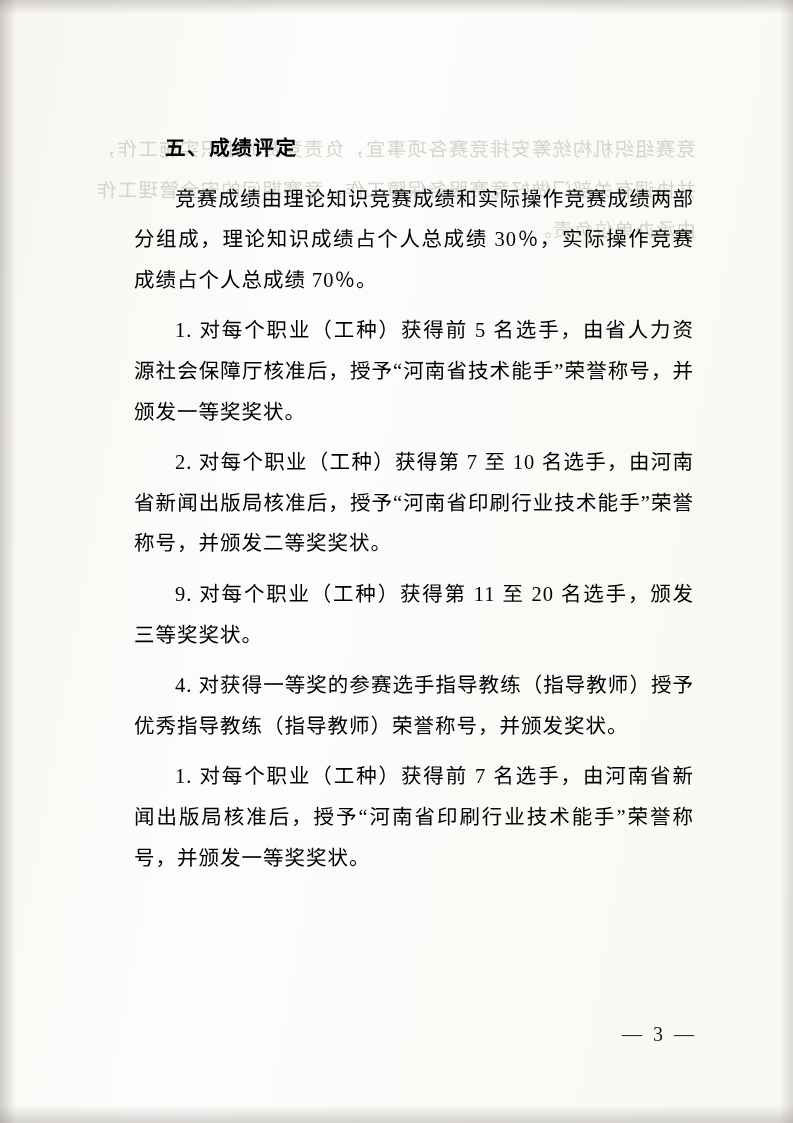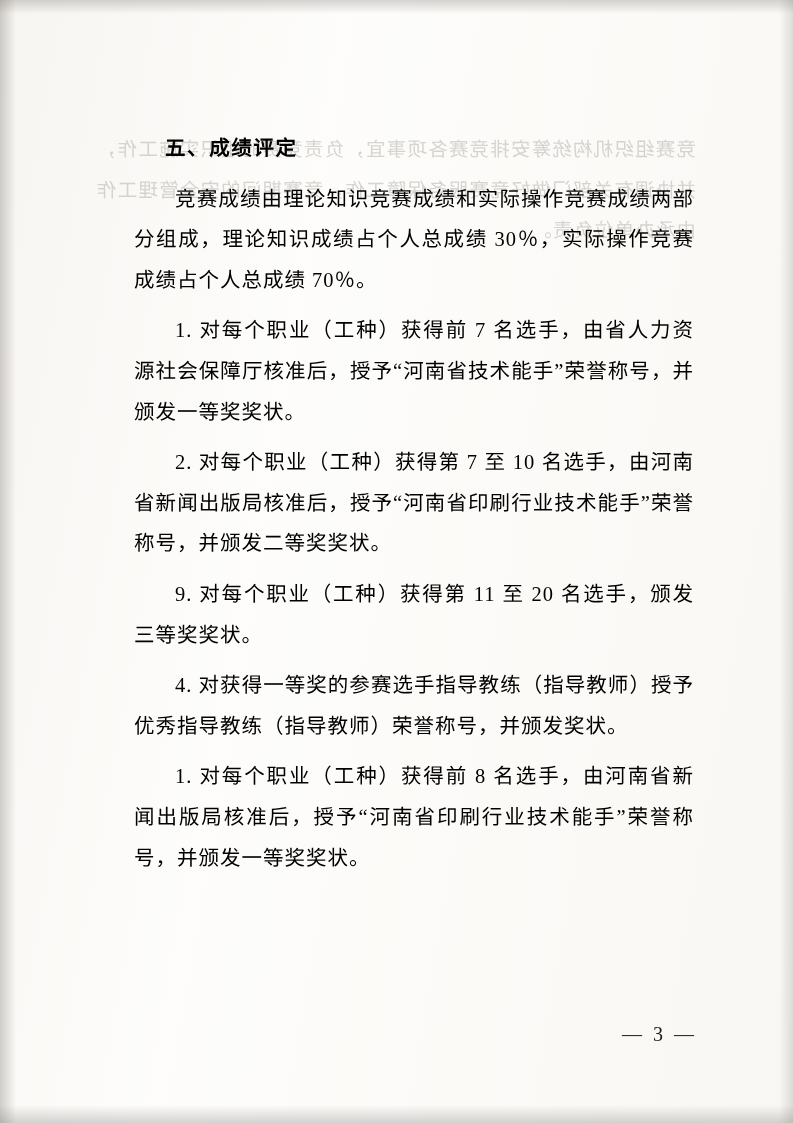--- a/index.html
+++ b/index.html
@@ -104,25 +104,25 @@
 
 <div class="page">
 
   <div class="paper-tint"></div>
 
   <div class="bleed-through blur-a">竞赛组织机构统筹安排竞赛各项事宜，负责竞赛的组织实施工作，并协调有关部门做好竞赛服务保障工作，竞赛期间的安全管理工作由承办单位负责。</div>
 
   <div class="content">
     <p class="heading">五、成绩评定</p>
     <p class="para">竞赛成绩由理论知识竞赛成绩和实际操作竞赛成绩两部分组成，理论知识成绩占个人总成绩 30％，实际操作竞赛成绩占个人总成绩 70％。</p>
-    <p class="para">1. 对每个职业（工种）获得前 7 名选手，由省人力资源社会保障厅核准后，授予“河南省技术能手”荣誉称号，并颁发一等奖奖状。</p>
+    <p class="para">1. 对每个职业（工种）获得前 5 名选手，由省人力资源社会保障厅核准后，授予“河南省技术能手”荣誉称号，并颁发一等奖奖状。</p>
     <p class="para">2. 对每个职业（工种）获得第 7 至 10 名选手，由河南省新闻出版局核准后，授予“河南省印刷行业技术能手”荣誉称号，并颁发二等奖奖状。</p>
     <p class="para">9. 对每个职业（工种）获得第 11 至 20 名选手，颁发三等奖奖状。</p>
     <p class="para">4. 对获得一等奖的参赛选手指导教练（指导教师）授予优秀指导教练（指导教师）荣誉称号，并颁发奖状。</p>
-    <p class="para">1. 对每个职业（工种）获得前 8 名选手，由河南省新闻出版局核准后，授予“河南省印刷行业技术能手”荣誉称号，并颁发一等奖奖状。</p>
+    <p class="para">1. 对每个职业（工种）获得前 7 名选手，由河南省新闻出版局核准后，授予“河南省印刷行业技术能手”荣誉称号，并颁发一等奖奖状。</p>
   </div>
 
   <div class="page-number">— 3 —</div>
 
   <div class="edge-shadow-left"></div>
   <div class="edge-shadow-top"></div>
   <div class="edge-shadow-right"></div>
   <div class="edge-shadow-bottom"></div>
 
 </div>

